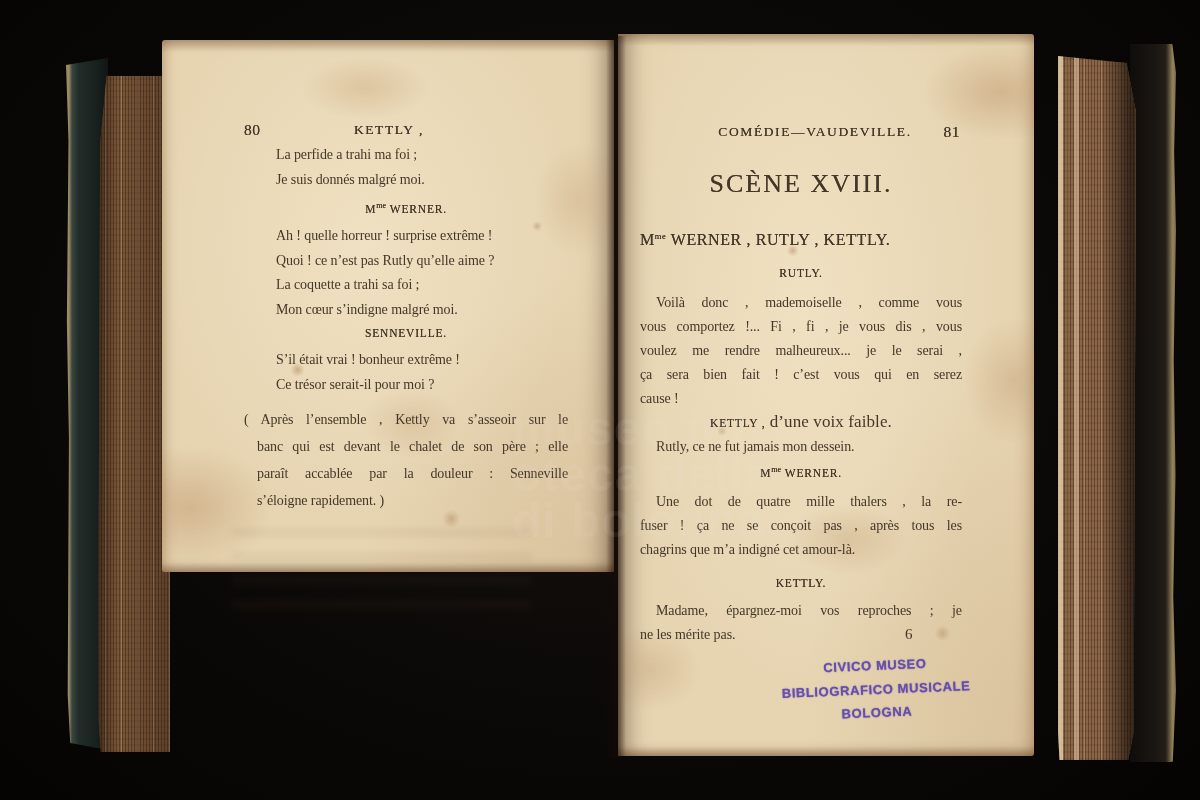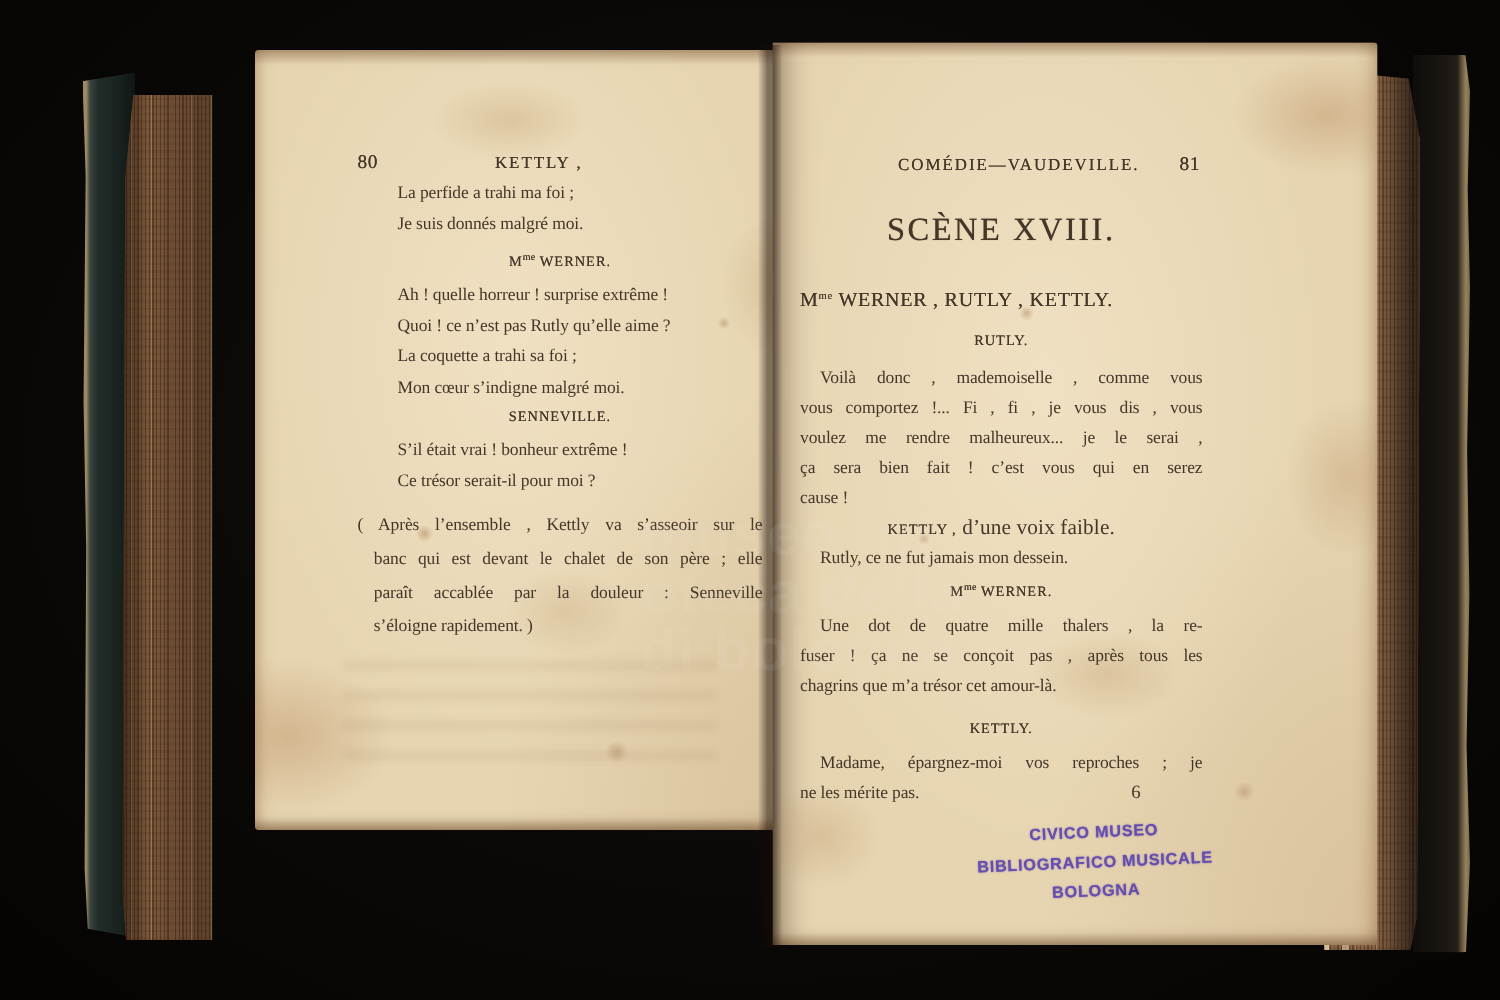--- a/index.html
+++ b/index.html
@@ -37,23 +37,23 @@
     clip-path:polygon(0 0,88% 1%,100% 8%,97% 96%,90% 100%,2% 100%,0 96%);}
 
   .page{position:absolute;
     background-color:#e7d5b2;
     background-image:
       linear-gradient(180deg, rgba(118,78,42,.38), rgba(0,0,0,0) 12px),
       linear-gradient(0deg, rgba(118,78,42,.28), rgba(0,0,0,0) 10px),
       radial-gradient(ellipse at 45% 38%, rgba(255,246,224,.35) 0%, rgba(0,0,0,0) 60%),
       radial-gradient(ellipse at 100% 100%, rgba(150,100,55,.18) 0%, rgba(0,0,0,0) 40%);
     color:#443729;}
-  .page-left{left:162px;top:40px;width:452px;height:624px;border-radius:3px 0 0 3px;
-    box-shadow:inset -20px 0 26px -14px rgba(45,22,8,.55), inset 10px 0 14px -8px rgba(130,88,48,.4), inset 0 -8px 12px -6px rgba(90,55,25,.35);margin-left:42px;}
-  .page-right{left:618px;top:34px;width:484px;height:722px;border-radius:0 3px 3px 0;
+  .page-left{left:162px;top:40px;width:452px;height:532px;border-radius:3px 0 0 3px;
+    box-shadow:inset -20px 0 26px -14px rgba(45,22,8,.55), inset 10px 0 14px -8px rgba(130,88,48,.4), inset 0 -8px 12px -6px rgba(90,55,25,.35);}
+  .page-right{left:618px;top:34px;width:416px;height:722px;border-radius:0 3px 3px 0;
     box-shadow:inset 20px 0 26px -14px rgba(45,22,8,.55), inset -12px 0 16px -9px rgba(130,88,48,.45), inset 0 -8px 12px -6px rgba(90,55,25,.35);}
   .gutter{position:absolute;left:606px;top:36px;width:20px;height:722px;
     background:linear-gradient(90deg, rgba(0,0,0,0), rgba(22,10,4,.5) 40% 60%, rgba(0,0,0,0));}
 
   
   .stains-left{position:absolute;inset:0;pointer-events:none;border-radius:inherit;background-image:
     radial-gradient(ellipse 120px 90px at 6% 88%, rgba(164,112,62,.30) 0%, rgba(0,0,0,0) 70%),
     radial-gradient(ellipse 90px 45px at 45% 9%, rgba(170,122,70,.22) 0%, rgba(0,0,0,0) 70%),
     radial-gradient(ellipse 60px 80px at 92% 30%, rgba(165,115,62,.18) 0%, rgba(0,0,0,0) 70%),
     radial-gradient(ellipse 70px 50px at 55% 72%, rgba(160,112,62,.16) 0%, rgba(0,0,0,0) 70%),
@@ -206,21 +206,21 @@
 
       <div class="speaker sp-kv"><span>KETTLY ,</span><span class="dir"> d’une voix faible.</span></div>
 
       <div class="l-kettly">Rutly, ce ne fut jamais mon dessein.</div>
 
       <div class="speaker sp-w2"><span>M</span><sup>me</sup><span> WERNER.</span></div>
 
       <div class="prose p-werner">
           <div class="tline">Une dot de quatre mille thalers , la re-</div>
           <div class="tline">fuser ! ça ne se conçoit pas , après tous les</div>
-          <div class="tline">chagrins que m’a trésor cet amour-là.</div>
+          <div class="tline">chagrins que m’a indigné cet amour-là.</div>
         </div>
 
       <div class="speaker sp-k2">KETTLY.</div>
 
       <div class="prose p-kettly">
           <div class="tline">Madame, épargnez-moi vos reproches ; je</div>
           <div class="tline">ne les mérite pas.</div>
         </div>
     </div>
 

